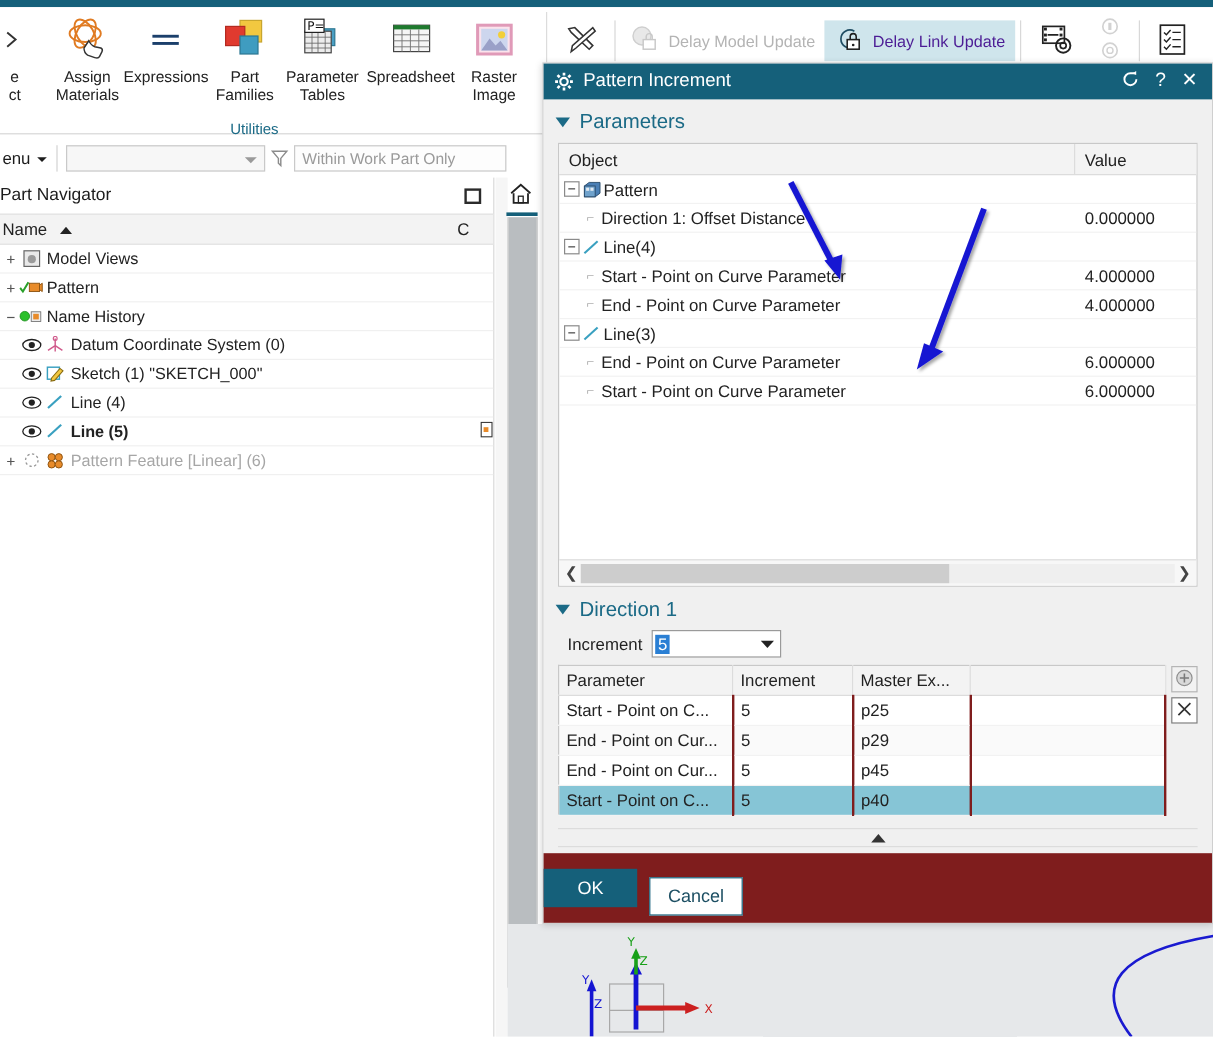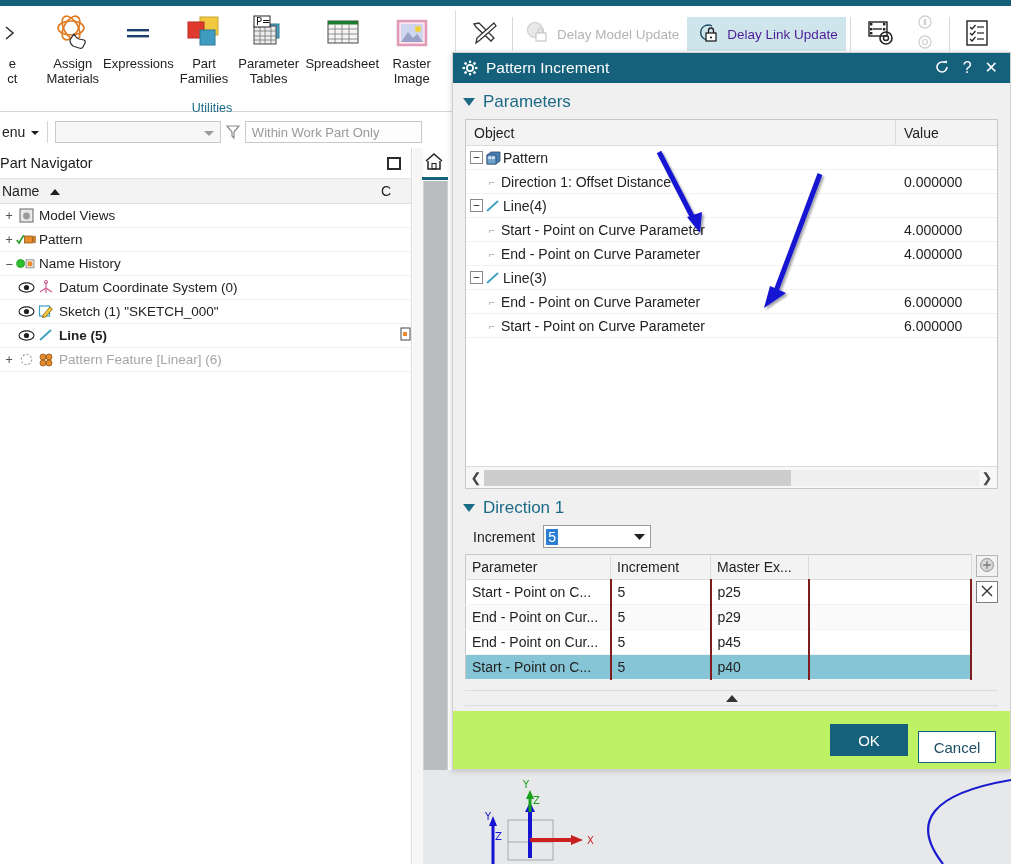--- a/index.html
+++ b/index.html
@@ -226,22 +226,22 @@
   }
   .side-btn.plain { border-color: #7d7d7d; background: #fff; }
 
   .collapse-bar {
     margin-top: 10px; height: 16px; border-top: 1px solid #dcdcdc;
     border-bottom: 1px solid #dcdcdc; display: flex; align-items: center; justify-content: center;
     background: #f0f0f0;
   }
   .tri-up { width:0;height:0;border-left:6px solid transparent;border-right:6px solid transparent;border-bottom:7px solid #333;}
   .dlg-footer {
-    height: 58px; display: flex; align-items: center; justify-content: flex-end;
-    gap: 10px; padding-right: 14px; background: #bef264;
+    height: 58px; display: flex; align-items: center; 
+    gap: 10px; padding-right: 14px; background: #7f1d1d;
   }
   .btn-ok {
     width: 78px; height: 32px; background: #15607a; color: #fff; border: none;
     font-size: 15px; font-family: inherit; cursor: default;
   }
   .btn-cancel {
     width: 78px; height: 32px; background: #fff; color: #1c4f63;
     border: 1px solid #15607a; font-size: 15px; font-family: inherit; cursor: default; margin-top: 14px;
   }
 
@@ -552,20 +552,34 @@
         </span>
         <span class="ic">
           <svg width="16" height="15" viewBox="0 0 16 15">
             <rect x="1.5" y="2" width="10" height="10" fill="none" stroke="#39a0c0" stroke-width="1.2"></rect>
             <path d="M5 11 L12 3 L14.5 5 L7.5 13 L4.5 13.5 Z" fill="#f2c840" stroke="#8a6d12" stroke-width=".9"></path>
           </svg>
         </span>
         <span class="txt">Sketch (1) "SKETCH_000"</span>
       </div>
 
+      <div class="pn-row indent1">
+        <span class="ic">
+          <svg width="17" height="13" viewBox="0 0 17 13">
+              <ellipse cx="8.5" cy="6.5" rx="7.5" ry="4.6" fill="#fff" stroke="#222" stroke-width="1.1"></ellipse>
+              <circle cx="8.5" cy="6.5" r="2.6" fill="#222"></circle>
+            </svg>
+        </span>
+        <span class="ic">
+          <svg width="16" height="15" viewBox="0 0 16 15">
+              <line x1="2" y1="12" x2="13" y2="2" stroke="#39a0c0" stroke-width="1.8"></line>
+            </svg>
+        </span>
+        <span class="txt">Line (4)</span>
+      </div>
 
       <div class="pn-row indent1 bold">
         <span class="ic">
           <svg width="17" height="13" viewBox="0 0 17 13">
               <ellipse cx="8.5" cy="6.5" rx="7.5" ry="4.6" fill="#fff" stroke="#222" stroke-width="1.1"></ellipse>
               <circle cx="8.5" cy="6.5" r="2.6" fill="#222"></circle>
             </svg>
         </span>
         <span class="ic">
           <svg width="16" height="15" viewBox="0 0 16 15">

